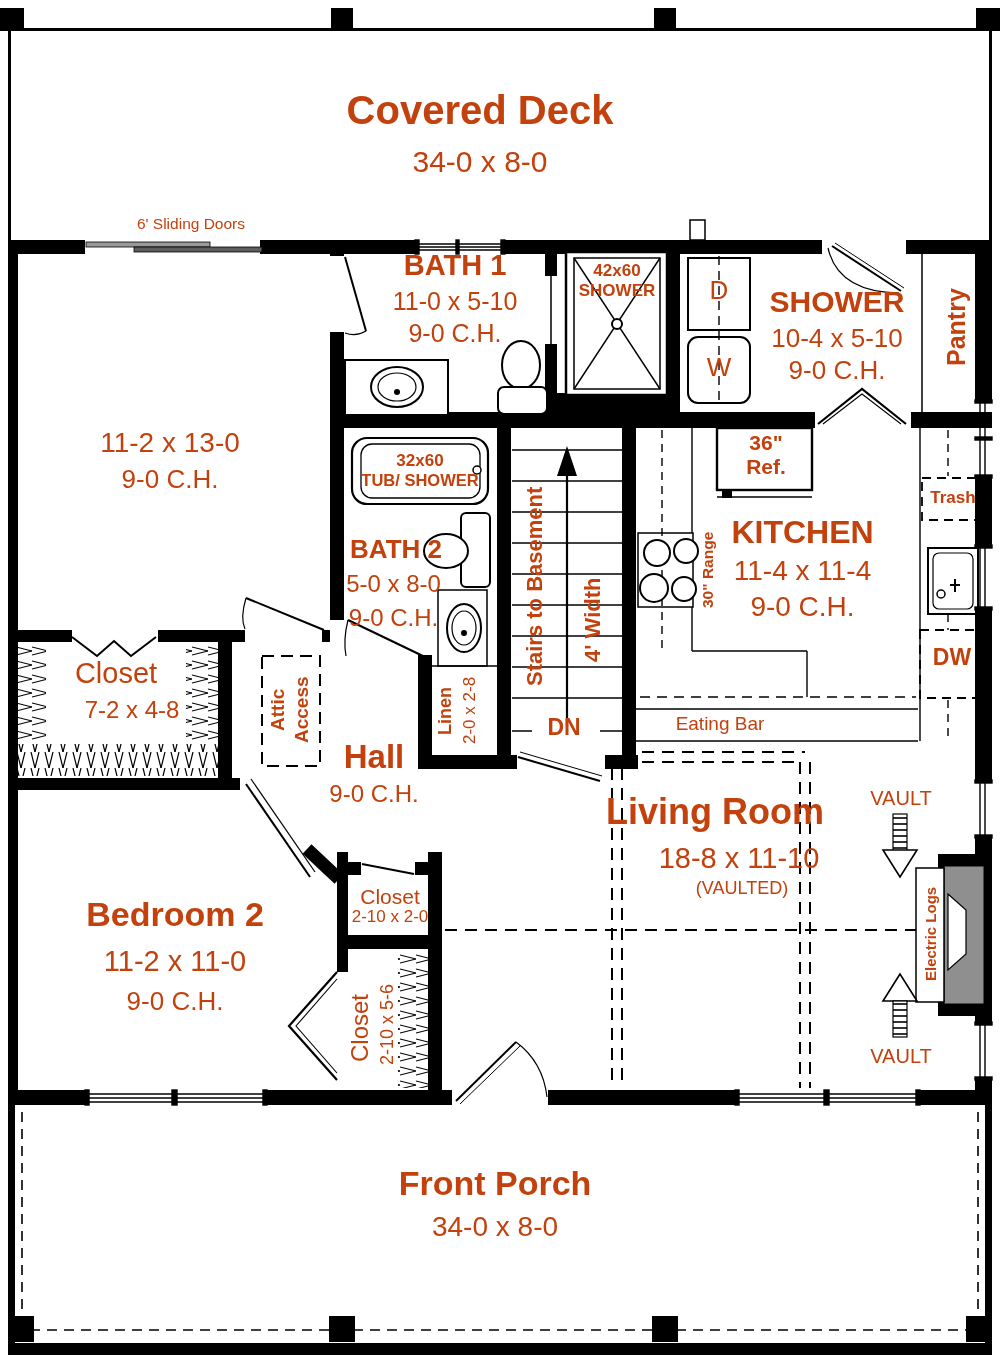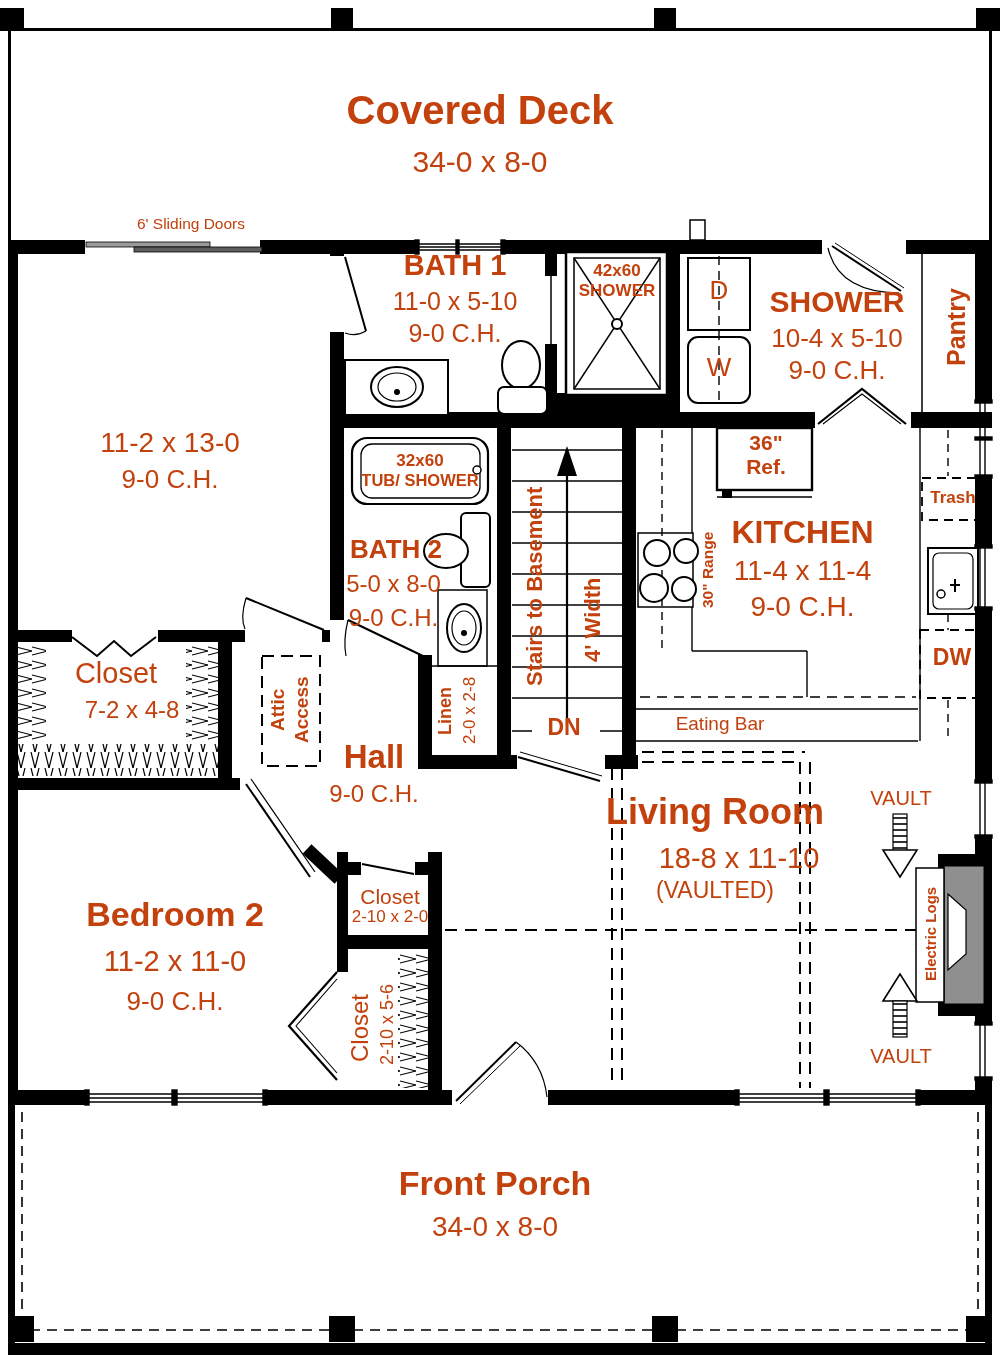--- a/index.html
+++ b/index.html
@@ -354,21 +354,21 @@
   <div class="lbl" style="left:72px;top:698px;width:120px;font-size:24px">7-2 x 4-8</div>
   <div class="vtext b" style="left:266px;top:660px;width:22px;height:100px;font-size:19px">Attic</div>
   <div class="vtext b" style="left:290px;top:660px;width:22px;height:100px;font-size:19px">Access</div>
   <div class="lbl b" style="left:318px;top:740px;width:112px;font-size:33px">Hall</div>
   <div class="lbl" style="left:316px;top:782px;width:116px;font-size:24px">9-0 C.H.</div>
   <div class="vtext b" style="left:434px;top:668px;width:22px;height:86px;font-size:18px">Linen</div>
   <div class="vtext" style="left:458px;top:664px;width:22px;height:92px;font-size:17px">2-0 x 2-8</div>
 
   <div class="lbl b" style="left:575px;top:793px;width:280px;font-size:36px">Living Room</div>
   <div class="lbl" style="left:609px;top:843px;width:260px;font-size:29px">18-8 x 11-10</div>
-  <div class="lbl" style="left:585px;top:879px;width:260px;font-size:23px">(VAULTED)</div>
+  <div class="lbl" style="left:612px;top:879px;width:260px;font-size:18px">(VAULTED)</div>
   <div class="lbl" style="left:855px;top:788px;width:92px;font-size:20px">VAULT</div>
   <div class="lbl" style="left:855px;top:1046px;width:92px;font-size:20px">VAULT</div>
   <div class="vtext b" style="left:917px;top:870px;width:26px;height:128px;font-size:15px">Electric Logs</div>
 
   <div class="lbl b" style="left:45px;top:897px;width:260px;font-size:34px">Bedroom 2</div>
   <div class="lbl" style="left:45px;top:946px;width:260px;font-size:29px">11-2 x 11-0</div>
   <div class="lbl" style="left:45px;top:988px;width:260px;font-size:26px">9-0 C.H.</div>
   <div class="lbl" style="left:348px;top:886px;width:84px;font-size:21px">Closet</div>
   <div class="lbl" style="left:344px;top:908px;width:92px;font-size:17px">2-10 x 2-0</div>
   <div class="vtext" style="left:346px;top:978px;width:28px;height:100px;font-size:24px">Closet</div>

